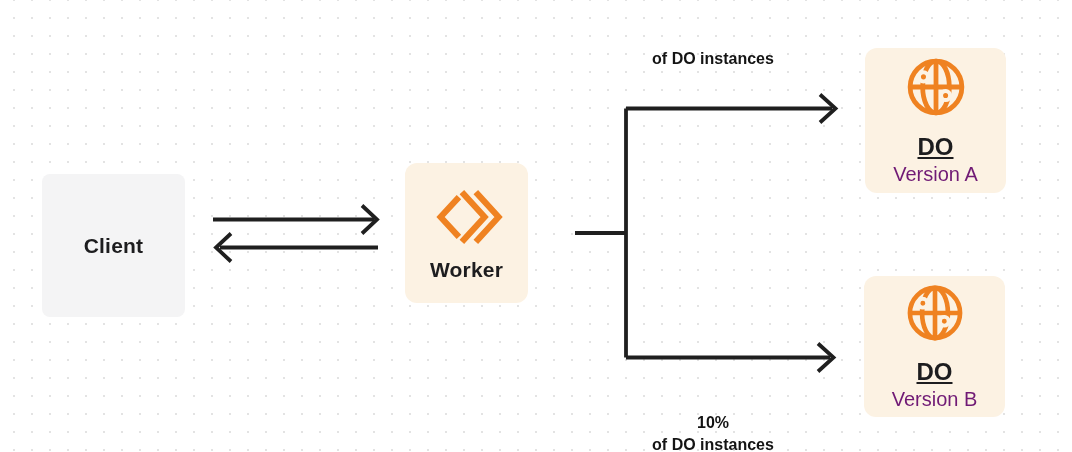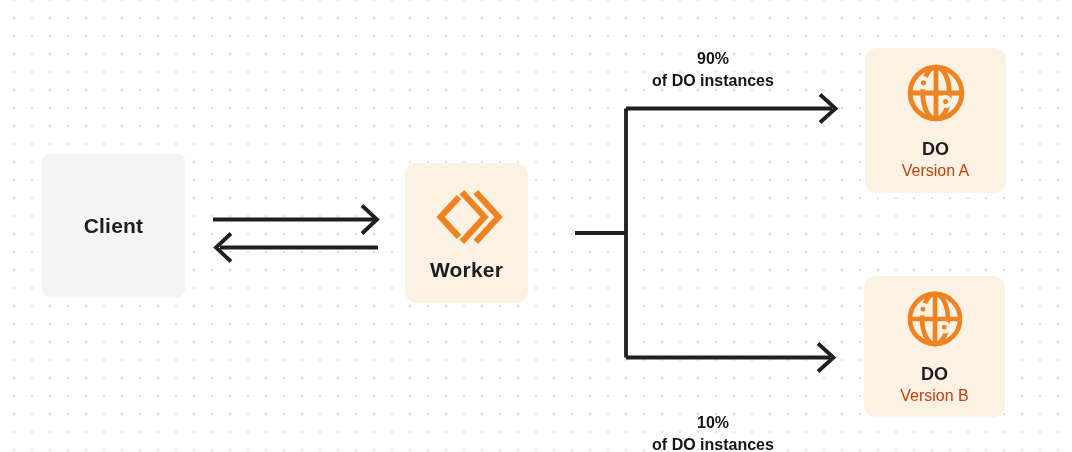--- a/index.html
+++ b/index.html
@@ -29,21 +29,21 @@
 
   .node {
     position: absolute;
     display: flex;
     flex-direction: column;
     align-items: center;
     justify-content: center;
   }
 
   .node-client {
-    left: 42px; top: 154px;
+    left: 42px; top: 174px;
     width: 143px; height: 143px;
     background: #f4f4f5;
     border-radius: 8px;
   }
 
   .node-worker {
     left: 405px; top: 163px;
     width: 123px; height: 140px;
     background: #fcf2e3;
     border-radius: 12px;
@@ -61,30 +61,31 @@
   .node-do-b { left: 864px; top: 276px; height: 141px; }
 
   .node-label {
     font-size: 21px;
     font-weight: bold;
     color: #1d1d1f;
     letter-spacing: 0.2px;
   }
 
   .do-title {
-    font-size: 18px;
+    font-size: 24px;
     font-weight: bold;
     color: #1d1d1f;
     margin-top: 12px;
+    text-decoration: underline;
   }
 
   .do-subtitle {
-    font-size: 16px;
+    font-size: 20px;
     font-weight: 400;
-    color: #c2410c;
+    color: #701a75;
   }
 
   .icon-box {
     display: flex;
     align-items: center;
     justify-content: center;
   }
 
   .edge-label {
     position: absolute;
@@ -170,21 +171,20 @@
         </g>
         <circle cx="14.6" cy="16.4" r="3.4" fill="#ef8221" stroke="#fcf2e3" stroke-width="3"></circle>
         <circle cx="31.2" cy="30.4" r="3.4" fill="#ef8221" stroke="#fcf2e3" stroke-width="3"></circle>
       </svg>
     </span>
     <span class="do-title">DO</span>
     <span class="do-subtitle">Version B</span>
   </div>
 
   <div class="edge-label edge-label-a">
-    <div>90%</div>
     <div>of DO instances</div>
   </div>
 
   <div class="edge-label edge-label-b">
     <div>10%</div>
     <div>of DO instances</div>
   </div>
 
 </div>
 

